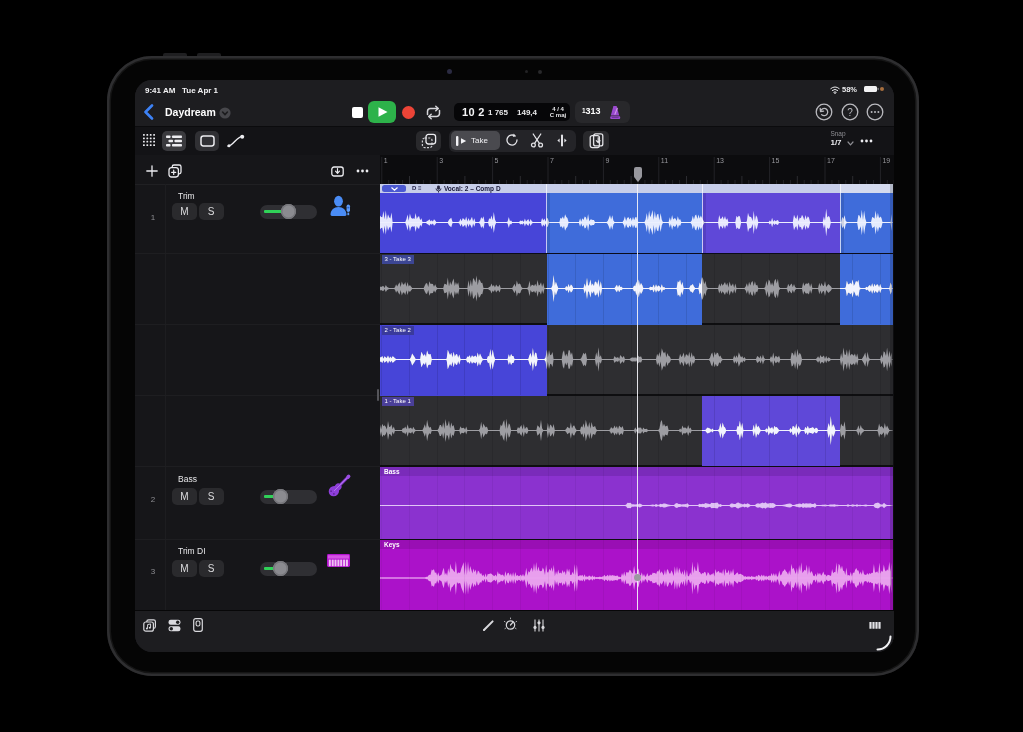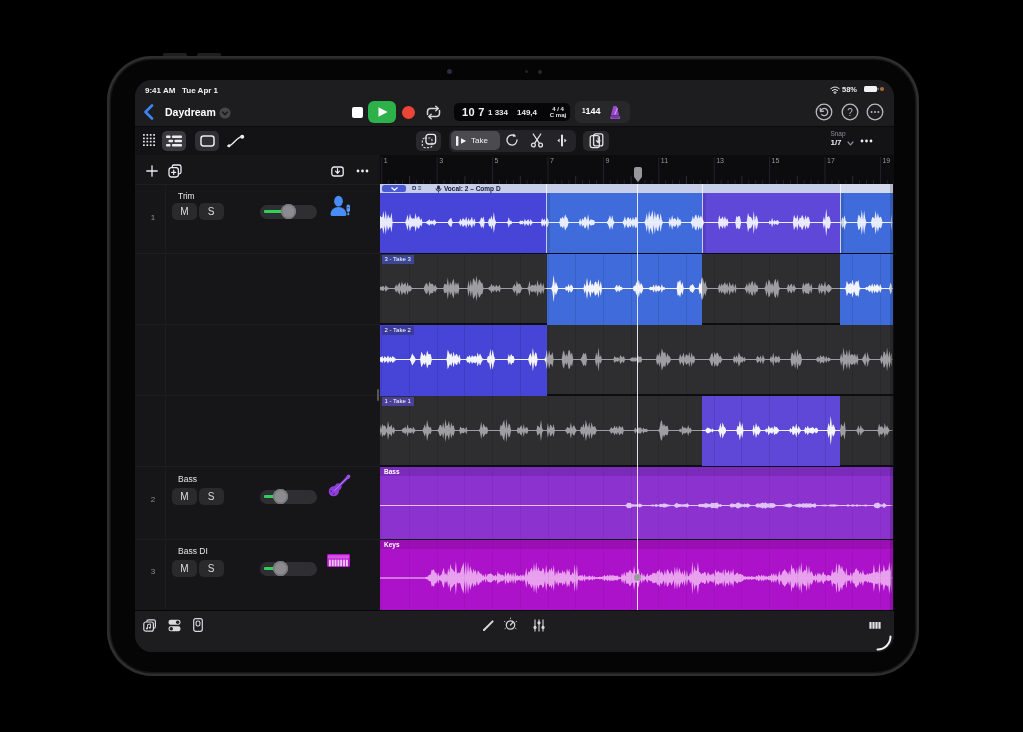--- a/index.html
+++ b/index.html
@@ -49,27 +49,27 @@
       <svg width="19" height="15" viewBox="0 0 19 15">
         <g stroke="#d6d6da" stroke-width="1.5" fill="none" stroke-linecap="round" stroke-linejoin="round">
           <path d="M3.5 9.5 V6.5 a3 3 0 0 1 3-3 H14"></path>
           <path d="M11.8 1.3 L14.2 3.5 L11.8 5.7"></path>
           <path d="M15.5 5.5 V8.5 a3 3 0 0 1-3 3 H5"></path>
           <path d="M7.2 9.3 L4.8 11.5 L7.2 13.7"></path>
         </g>
       </svg>
     </div>
     <div class="abs" style="left:319px;top:23px;width:116px;height:18px;background:#060608;border-radius:5px"></div>
-    <div class="abs" style="left:327px;top:26px;font-size:11px;font-weight:bold;color:#f4f4f6;letter-spacing:0.3px">10 7</div>
-    <div class="abs" style="left:353px;top:28px;font-size:8px;font-weight:bold;color:#e8e8ea">1 334</div>
+    <div class="abs" style="left:327px;top:26px;font-size:11px;font-weight:bold;color:#f4f4f6;letter-spacing:0.3px">10 2</div>
+    <div class="abs" style="left:353px;top:28px;font-size:8px;font-weight:bold;color:#e8e8ea">1 765</div>
     <div class="abs" style="left:382px;top:28px;font-size:8px;font-weight:bold;color:#e8e8ea">149,4</div>
     <div class="abs" style="left:413px;top:25.5px;font-size:6px;font-weight:bold;color:#e8e8ea;text-align:center;width:20px;line-height:6.5px">4 / 4<br>C maj</div>
     <div class="abs" style="left:440px;top:21px;width:55px;height:21.5px;background:#28282b;border-radius:6px"></div>
     <div class="abs" style="left:447px;top:27px;font-size:6.5px;font-weight:bold;color:#fff">1</div>
-    <div class="abs" style="left:450.5px;top:26px;font-size:9px;font-weight:bold;color:#fff">144</div>
+    <div class="abs" style="left:450.5px;top:26px;font-size:9px;font-weight:bold;color:#fff">313</div>
     <div class="abs" style="left:472.5px;top:24.5px;">
       <svg width="14" height="15" viewBox="0 0 14 15">
         <path d="M5.4 1 h3.2 L11.2 10.6 H2.8 Z" fill="#9a49cf"></path>
         <path d="M6.9 9.2 L9.3 3.2" stroke="#cf97e8" stroke-width="1.1" stroke-linecap="round"></path>
         <rect x="2.2" y="11.3" width="10" height="2.6" rx="0.9" fill="#9a49cf"></rect>
         <rect x="3.8" y="11.9" width="6.8" height="0.8" fill="#5f2b85"></rect>
       </svg>
     </div>
     <div class="abs" style="left:680px;top:23px;">
       <svg width="18" height="18" viewBox="0 0 18 18">
@@ -352,21 +352,21 @@
           <ellipse cx="13" cy="15.2" rx="3.3" ry="3.4" fill="#8e3fd9"></ellipse>
           <rect x="11.7" y="1.8" width="2.6" height="13" rx="1.2" fill="#8e3fd9"></rect>
           <rect x="11.2" y="-1.4" width="3.6" height="4.6" rx="1.7" fill="#9a4ce2"></rect>
           <path d="M13 3 V21" stroke="#c08af0" stroke-width="0.7"></path>
           <circle cx="11" cy="23.2" r="0.9" fill="#5c2196"></circle>
           <circle cx="15" cy="23.2" r="0.9" fill="#5c2196"></circle>
         </g>
       </svg>
     </div>
     <div class="tnum" style="left:3px;top:487px">3</div>
-    <div class="tname" style="left:43px;top:465.5px">Bass DI</div>
+    <div class="tname" style="left:43px;top:465.5px">Trim DI</div>
     <div class="msbtn" style="left:37px;top:480px">M</div>
     <div class="msbtn" style="left:63.5px;top:480px">S</div>
     <div class="abs" style="left:125px;top:481.5px;width:57px;height:14px;background:#2f2f33;border-radius:7px"></div>
     <div class="abs" style="left:129px;top:487.2px;width:15px;height:2.5px;background:#30d158;border-radius:1px"></div>
     <div class="abs" style="left:137.5px;top:481px;width:15px;height:15px;background:#8b8b90;border-radius:50%;box-shadow:inset 0 0 0 1.5px #77777c"></div>
     <div class="abs" style="left:192px;top:474px;">
       <svg width="23" height="13" viewBox="0 0 23 13">
         <rect x="0" y="0" width="23" height="13" rx="1.4" fill="#b414cf"></rect>
         <rect x="1" y="1.2" width="21" height="3.4" fill="#d554e4"></rect>
         <rect x="1.8" y="5.6" width="2" height="6.6" fill="#f0c3f4"></rect>

